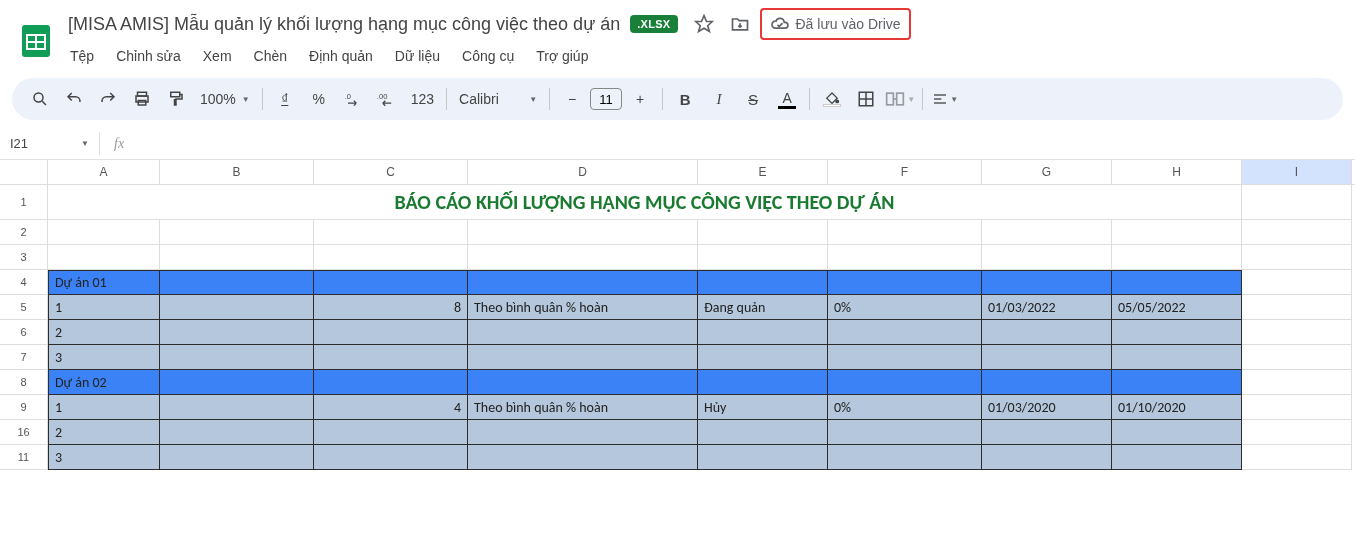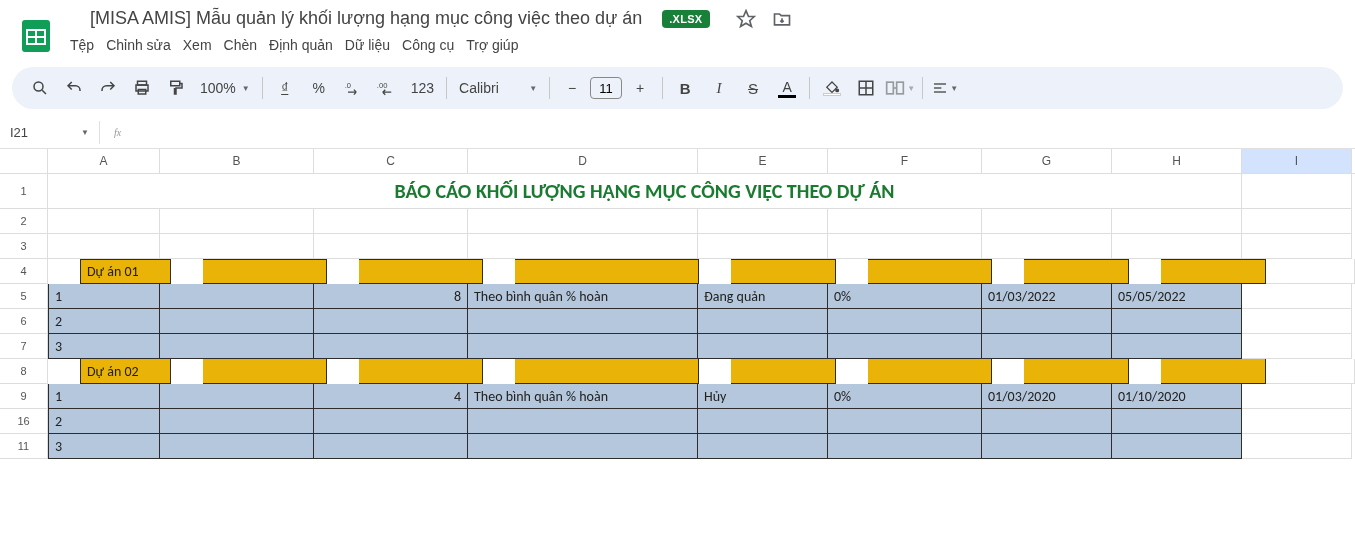--- a/index.html
+++ b/index.html
@@ -5,48 +5,48 @@
 * { box-sizing: border-box; margin: 0; padding: 0; font-family: 'Google Sans', Arial, sans-serif; }
 body { background: #fff; width: 1355px; height: 537px; overflow: hidden; }
 
 .app { display: flex; flex-direction: column; height: 100%; }
 
 
 .title-bar { display: flex; align-items: center; padding: 8px 16px 0 16px; gap: 12px; }
 .logo { width: 40px; height: 40px; display: flex; align-items: center; justify-content: center; }
 .logo svg { width: 36px; height: 36px; }
 .title-area { display: flex; flex-direction: column; flex: 1; }
-.title-row { display: flex; align-items: center; gap: 20px; margin-left: 22px; }
+.title-row { display: flex; align-items: center; gap: 10px; }
 .doc-title { font-size: 18px; color: #444; }
 .badge { background: #188038; color: #fff; font-size: 11px; font-weight: bold; padding: 3px 7px; border-radius: 4px; letter-spacing: 0.3px; }
 .title-icons { display: flex; align-items: center; gap: 16px; margin-left: 6px; }
 .title-icon { width: 20px; height: 20px; color: #5f6368; cursor: pointer; display:flex; align-items:center; justify-content:center; }
 .save-status { display: flex; align-items: center; gap: 6px; color: #5f6368; font-size: 14px; border: 2px solid #e53935; padding: 4px 8px; border-radius: 4px; }
 .save-status svg { width: 20px; height: 20px; }
 
 
-.menu-bar { display: flex; align-items: center; padding: 4px 60px 6px 60px; gap: 8px; }
+.menu-bar { display: flex; align-items: center; padding: 4px 60px 6px 60px; gap: 18px; }
 .menu-item { font-size: 14px; color: #444; cursor: pointer; padding: 4px 2px; }
 
 
 .toolbar { display: flex; align-items: center; padding: 6px 12px; gap: 2px; background: #edf2fa; border-radius: 24px; margin: 4px 12px 8px 12px; }
 .tb-btn { width: 32px; height: 30px; display: flex; align-items: center; justify-content: center; color: #444; cursor: pointer; border-radius: 4px; font-size: 14px; }
 .tb-sep { width: 1px; height: 22px; background: #c7c7c7; margin: 0 4px; }
 .tb-text { padding: 0 6px; font-size: 14px; color: #444; cursor: pointer; display: flex; align-items: center; gap: 4px; }
 .tb-font-size { border: 1px solid #888; border-radius: 4px; width: 32px; height: 22px; text-align: center; font-size: 13px; display:flex; align-items:center; justify-content:center; }
 .tb-bold { font-weight: bold; font-size: 15px; }
 .tb-italic { font-style: italic; font-family: serif; font-size: 15px; }
 .tb-strike { text-decoration: line-through; font-size: 15px; }
 .tb-dropdown-caret { font-size: 8px; color: #666; margin-left: 2px; }
 
 
 .formula-row { display: flex; align-items: center; border-bottom: 1px solid #e0e0e0; padding: 4px 0; }
 .name-box { width: 100px; padding: 4px 10px; font-size: 13px; color: #444; border-right: 1px solid #e0e0e0; display:flex; align-items:center; justify-content:space-between; }
 .name-box span.caret { font-size: 8px; color: #666; }
-.fx-label { padding: 0 14px; font-style: italic; color: #999; font-size: 10px; font-family: serif; }
+.fx-label { padding: 0 14px; font-style: italic; color: #999; font-size: 14px; font-family: serif; }
 .formula-input { flex: 1; font-size: 13px; padding: 4px; }
 
 
 .grid-container { flex: 1; overflow: hidden; display: flex; flex-direction: column; }
 .col-headers { display: flex; border-bottom: 1px solid #ddd; }
 .row-hdr-spacer { width: 48px; min-width:48px; border-right: 1px solid #ddd; background: #fff; height: 24px; }
 .col-header { height: 24px; text-align: center; font-size: 12px; color: #555; border-right: 1px solid #ddd; background: #fff; display:flex; align-items:center; justify-content:center; }
 .col-A { width: 112px; }
 .col-B { width: 154px; }
 .col-C { width: 154px; }
@@ -60,21 +60,21 @@
 .grid-body { display: flex; flex-direction: column; }
 .grid-row { display: flex; }
 .row-header { width: 48px; min-width:48px; border-right: 1px solid #ddd; border-bottom: 1px solid #ddd; font-size: 11px; color: #555; display: flex; align-items: center; justify-content: center; }
 .cell { border-right: 1px solid #2d2d2d; border-bottom: 1px solid #2d2d2d; padding: 3px 6px; font-size: 14px; color: #222; font-family: Calibri, Arial, sans-serif; display:flex; align-items:center; }
 .border-t { border-top: 1px solid #2d2d2d; }
 .border-l { border-left: 1px solid #2d2d2d; }
 .cell.num { justify-content: flex-end; }
 .h-35 { height: 35px; }
 .h-25 { height: 25px; }
 
-.bg-orange { background: #eab308; margin-left: 32px; }
+.bg-orange { background: #3b82f6; }
 .bg-blue { background: #b4c7dc; }
 
 .title-cell { font-weight: bold; color: #197b30; font-size: 20px; justify-content: center; text-align: right; }
 
 
 .col-header.selected { background: #d3e3fd; }
 
 svg { display: block; }
 </style>
 </head>
@@ -101,20 +101,27 @@
                 <polygon points="12,2 15,9 22,9 16.5,14 18.5,21 12,17 5.5,21 7.5,14 2,9 9,9"></polygon>
               </svg>
           </span>
           <span class="title-icon">
             <svg viewBox="0 0 24 24" width="20" height="20" fill="none" stroke="#5f6368" stroke-width="2">
                 <path d="M3 6h6l2 2h10v11H3z"></path>
                 <path d="M12 11v5m0 0l-2-2m2 2l2-2"></path>
               </svg>
           </span>
         </div>
+        <div class="save-status">
+          <svg viewBox="0 0 24 24" fill="none" stroke="#5f6368" stroke-width="2">
+              <path d="M18 10h-1a5 5 0 00-9.7-1.5A4 4 0 006 17h12a3.5 3.5 0 000-7z"></path>
+              <path d="M9 13l2 2 4-4"></path>
+            </svg>
+          <span>Đã lưu vào Drive</span>
+        </div>
       </div>
       <div class="menu-bar" style="padding-left:0;">
         <span class="menu-item">Tệp</span>
         <span class="menu-item">Chỉnh sửa</span>
         <span class="menu-item">Xem</span>
         <span class="menu-item">Chèn</span>
         <span class="menu-item">Định quản</span>
         <span class="menu-item">Dữ liệu</span>
         <span class="menu-item">Công cụ</span>
         <span class="menu-item">Trợ giúp</span>

